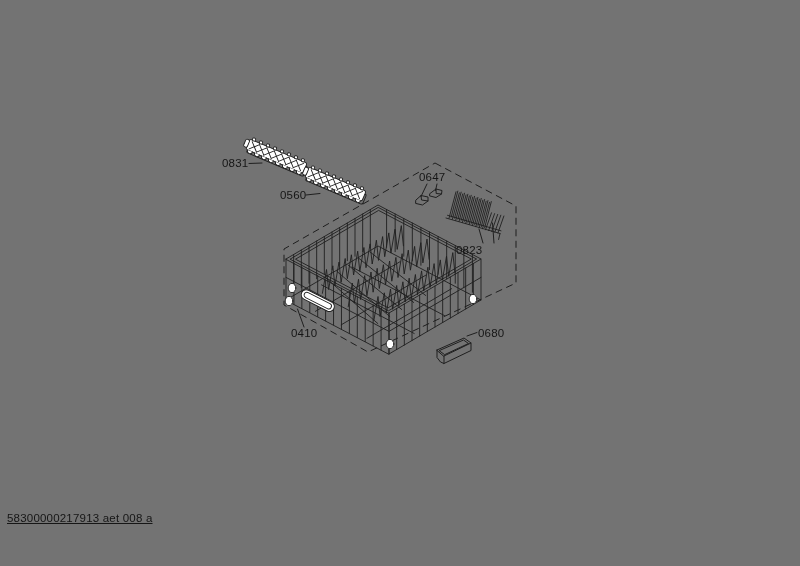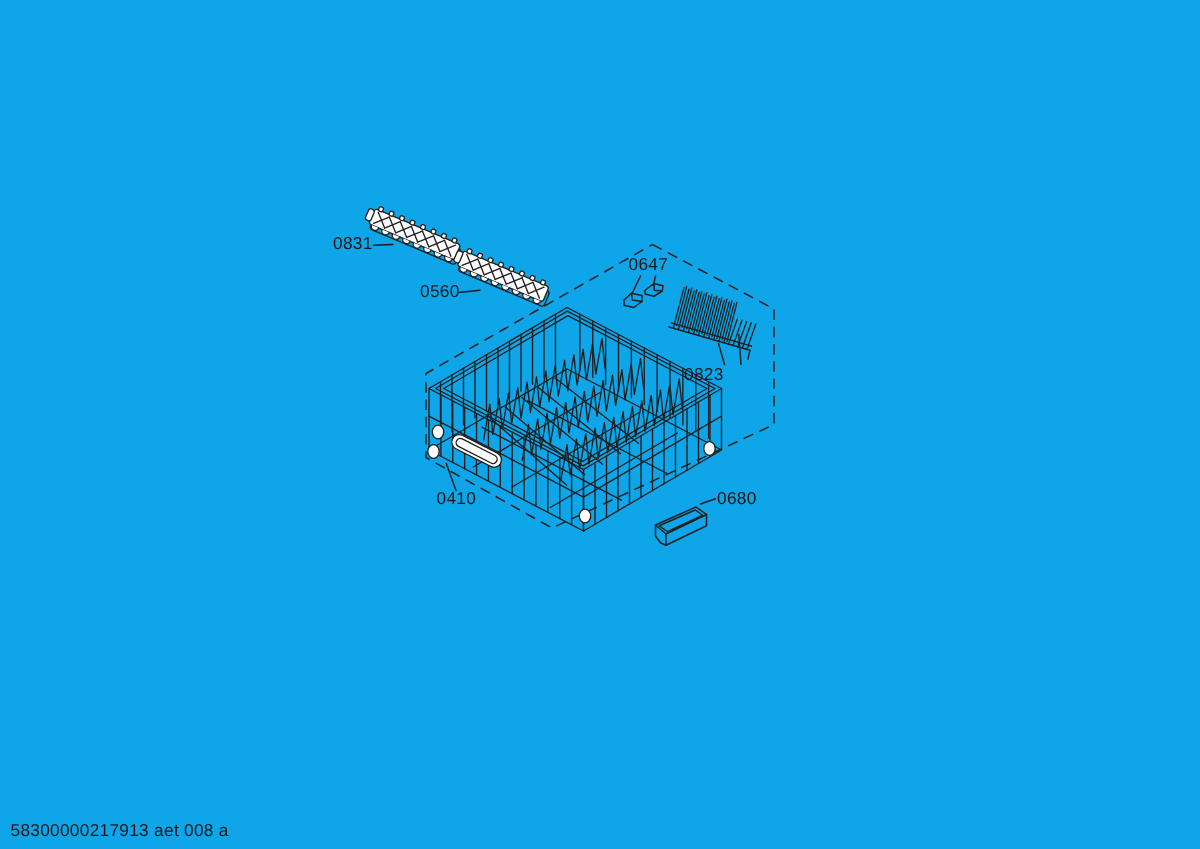--- a/index.html
+++ b/index.html
@@ -1,23 +1,23 @@
 <!DOCTYPE html>
 <html style="--line: #1f1f1f;"><head>
 <meta charset="utf-8">
 <style>
   :root{ --line:#1f1f1f; }
   html,body{margin:0;padding:0;background:#fff;}
   body{width:800px;height:566px;overflow:hidden;font-family:"Liberation Sans",sans-serif;}
-  .stage{position:relative;width:800px;height:566px;background:#0ea5e9;}
+  .stage{position:relative;width:800px;height:566px;background:#737373;}
   .stage svg{position:absolute;left:0;top:0;}
   .ln path, .ln line{fill:none;stroke:var(--line);stroke-width:1;stroke-linecap:round;stroke-linejoin:round;}
   .dash{fill:none;stroke:var(--line);stroke-width:1;stroke-dasharray:7 4.5;stroke-linejoin:miter;}
   .callout{position:absolute;font-size:11.5px;line-height:12px;color:#161616;letter-spacing:.2px;white-space:nowrap;}
-  .footer-code{position:absolute;left:7px;top:548px;font-size:11.5px;color:#161616;letter-spacing:.2px;white-space:nowrap;}
+  .footer-code{position:absolute;left:7px;top:512px;font-size:11.5px;color:#161616;letter-spacing:.2px;white-space:nowrap;text-decoration:underline;}
 </style>
 </head>
 <body>
 
 <div class="stage">
 
   <svg id="diagram-svg" width="800" height="566" viewBox="0 0 800 566">
 
     <path class="dash" d="M435,163 L516,206 L516,283 L368,352 L284,305 L284,249 Z"></path>
 

